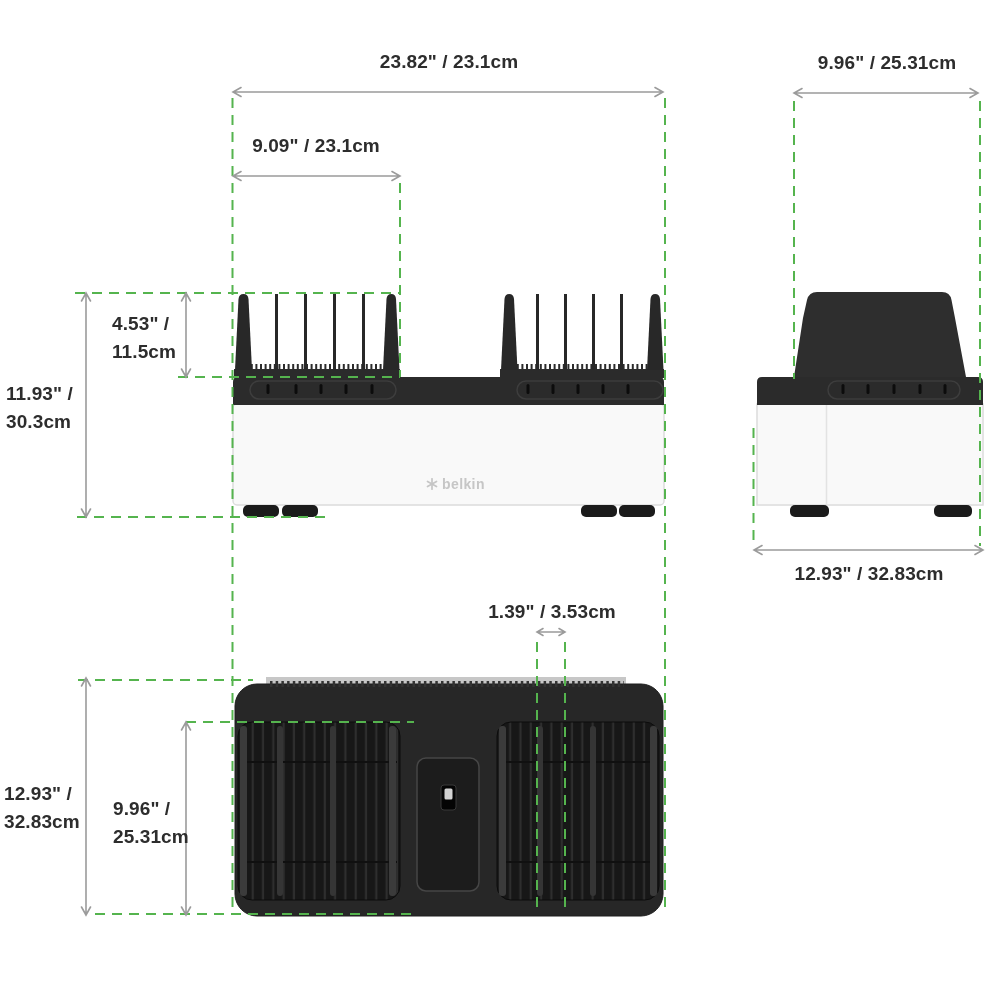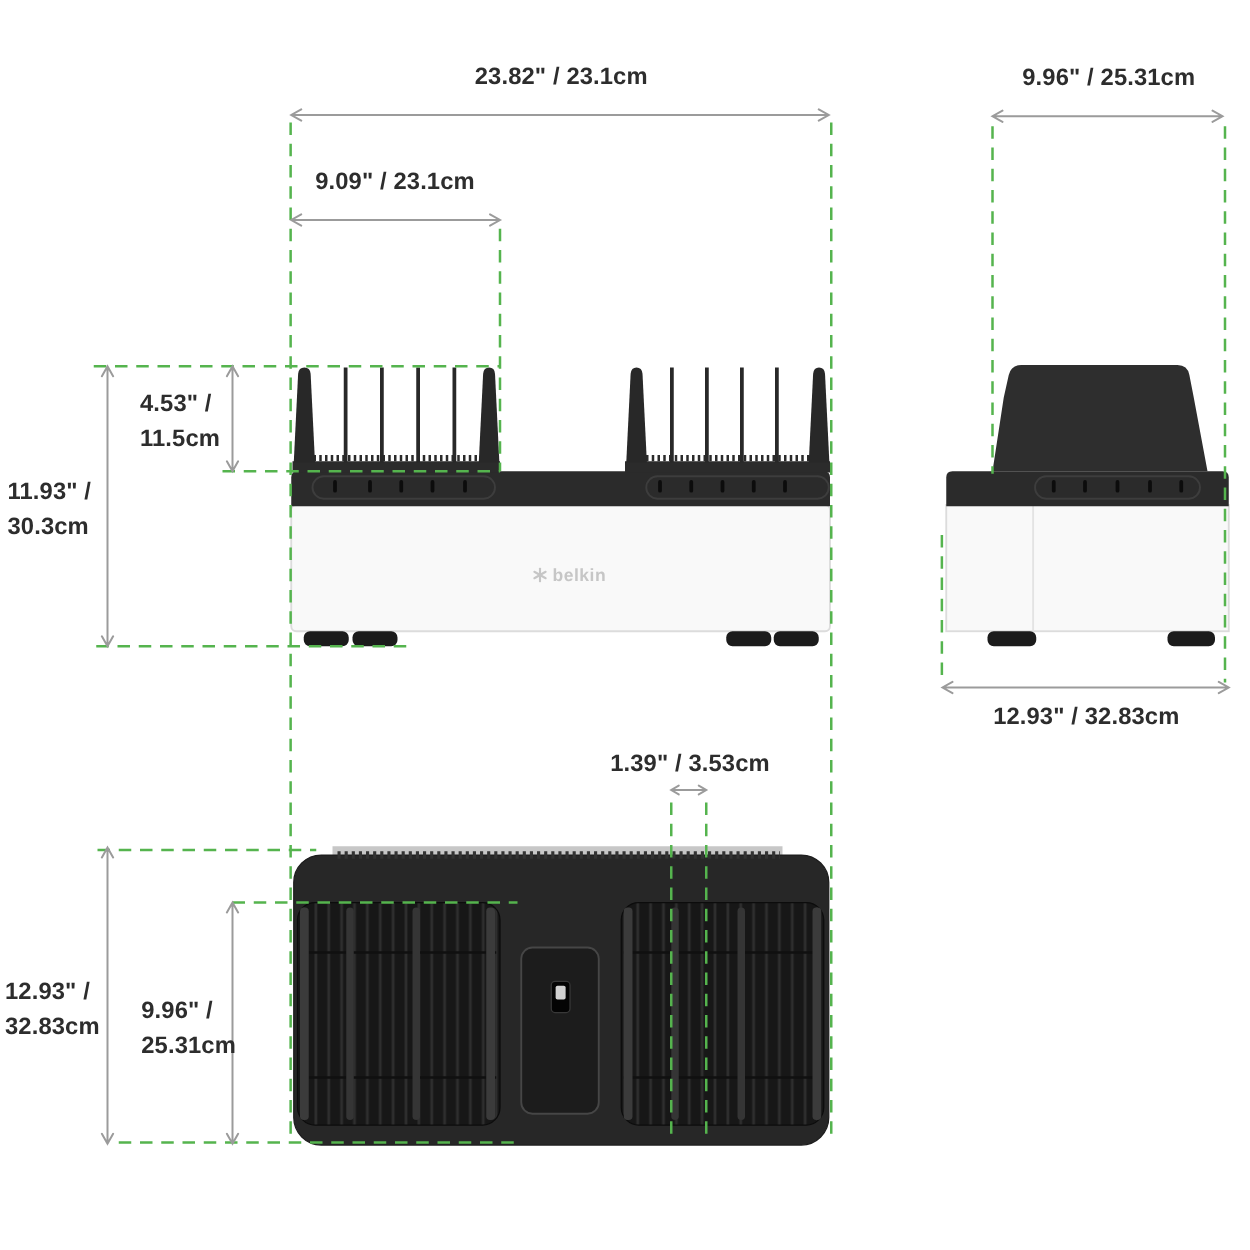--- a/index.html
+++ b/index.html
@@ -10,21 +10,21 @@
   .dim{stroke:var(--dimension-gray,#9b9b9b);stroke-width:1.6;fill:none;stroke-linecap:round;}
   .pl{fill:var(--product-light,#f9f9f9);stroke:#dcdcdc;stroke-width:1.5;}
   .pd{fill:var(--product-dark,#2b2b2b);}
   .prong{fill:#282828;}
   .tick{fill:#0c0c0c;}
   .slotrim{fill:none;stroke:#3d3d3d;stroke-width:1.5;}
   .foot{fill:#1b1b1b;}
   .lbl{position:absolute;font-weight:700;font-size:19px;line-height:28px;
        color:var(--label-text,#2d2d2d);white-space:pre-line;letter-spacing:.1px;}
   .c{text-align:center;}
-  .logo{position:absolute;left:426px;top:452px;display:flex;align-items:center;gap:4px;
+  .logo{position:absolute;left:426px;top:476px;display:flex;align-items:center;gap:4px;
         color:var(--logo-gray,#c8c8c8);font-size:14px;font-weight:700;letter-spacing:.4px;}
 </style>
 </head>
 <body>
 
 <div class="canvas">
 
   <svg class="layer" viewBox="0 0 1000 1000" xmlns="http://www.w3.org/2000/svg">
     <defs>
       <pattern id="ribs" width="10.3" height="178" patternUnits="userSpaceOnUse">

